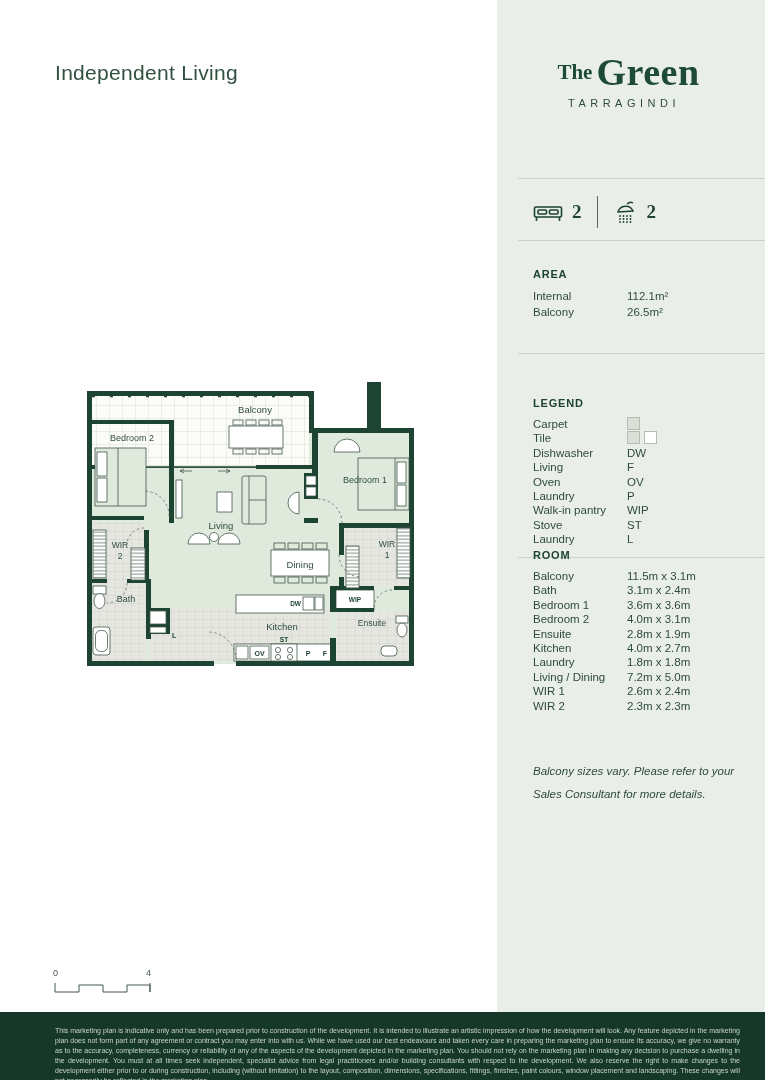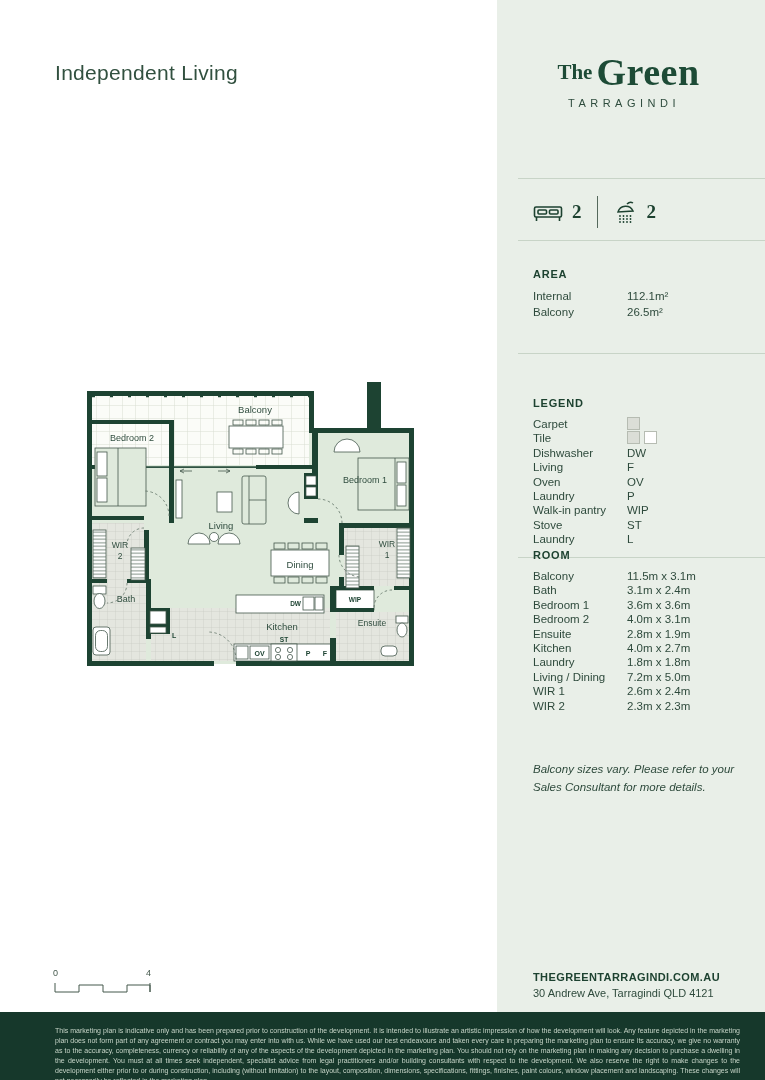--- a/index.html
+++ b/index.html
@@ -29,21 +29,21 @@
   .row{display:flex;font-size:11.5px;color:#2E4A3C;}
   .area-sec .row{line-height:16px;}
   .legend-sec .row,.room-sec .row{line-height:14.4px;}
   .row .lab{width:94px;flex:none;}
   .row .val{flex:1;}
   .sw{display:none;vertical-align:-2px;margin-right:0;}
   .sw[data-swatch]{display:inline-flex;gap:4px;}
   .sw[data-swatch]::before{content:"";width:11px;height:11px;background:#DBDED7;border:1px solid #B6BCB2;}
   .sw[data-swatch="tile"]::after{content:"";width:11px;height:11px;background:#FFFFFF;border:1px solid #B6BCB2;}
   .note{position:absolute;left:36px;right:16px;top:760px;font-style:italic;
-        font-size:11.5px;line-height:18px;color:#2E4A3C;}
+        font-size:11.5px;line-height:23px;color:#2E4A3C;}
   .contact{position:absolute;left:36px;right:10px;top:971px;}
   .contact .site{font-size:11px;font-weight:700;letter-spacing:.4px;color:#1D4230;}
   .contact .addr{margin-top:4px;font-size:11px;color:#2E4A3C;}
   
   .footer{position:absolute;left:0;top:1012px;width:765px;height:68px;background:#16382B;}
   .footer p{margin:0;position:absolute;left:55px;right:25px;top:14px;
             font-size:7px;line-height:10px;color:#C6D4C7;text-align:justify;}
   svg text{font-family:"Liberation Sans",sans-serif;}
 </style>
 </head>
@@ -422,23 +422,19 @@
 
           <div class="row">
             <span class="lab">WIR 2</span>
             <span class="val">2.3m x 2.3m</span>
           </div>
         </div>
     </div>
 
     <div class="note">Balcony sizes vary. Please refer to your Sales Consultant for more details.</div>
 
-    <div class="contact">
-      <div class="site">THEGREENTARRAGINDI.COM.AU</div>
-      <div class="addr">30 Andrew Ave, Tarragindi QLD 4121</div>
-    </div>
   </div>
 
   <div class="footer">
     <p>This marketing plan is indicative only and has been prepared prior to construction of the development. It is intended to illustrate an artistic impression of how the development will look. Any feature depicted in the marketing plan does not form part of any agreement or contract you may enter into with us. While we have used our best endeavours and taken every care in preparing the marketing plan to ensure its accuracy, we give no warranty as to the accuracy, completeness, currency or reliability of any of the aspects of the development depicted in the marketing plan. You should not rely on the marketing plan in making any decision to purchase a dwelling in the development. You must at all times seek independent, specialist advice from legal practitioners and/or building consultants with respect to the development. We also reserve the right to make changes to the development either prior to or during construction, including (without limitation) to the layout, composition, dimensions, specifications, fittings, finishes, paint colours, window placement and landscaping. These changes will not necessarily be reflected in the marketing plan.</p>
   </div>
 
 </div>
 
 </body></html>

